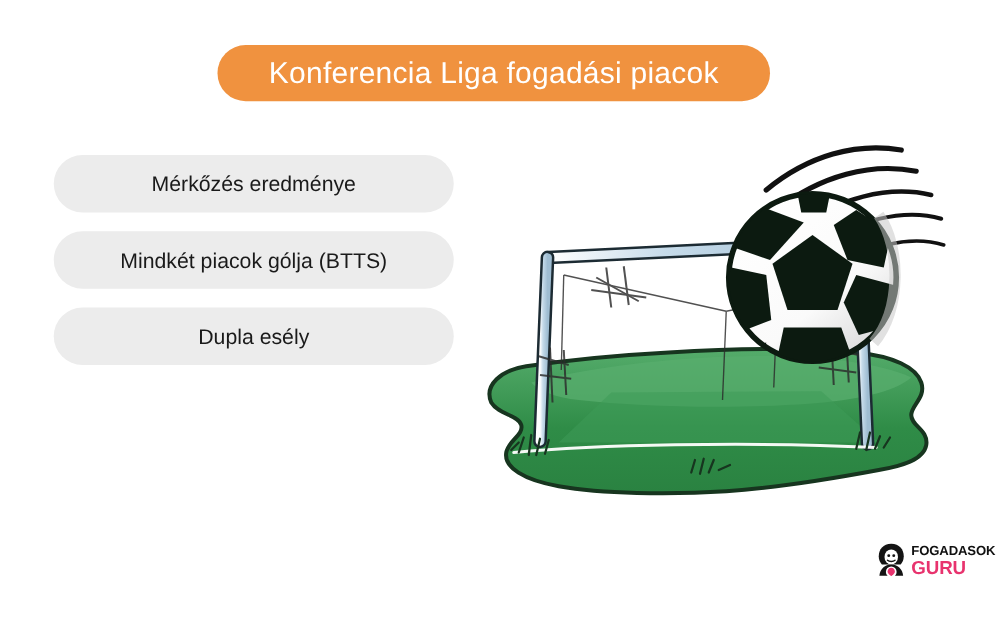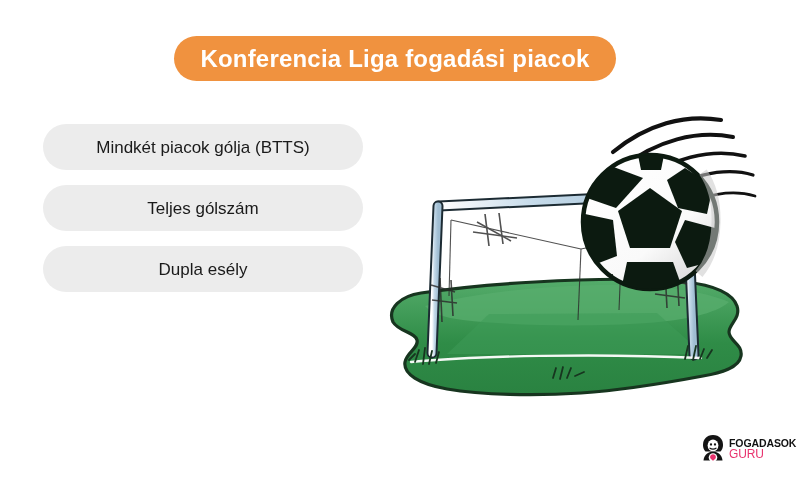--- a/index.html
+++ b/index.html
@@ -34,21 +34,21 @@
     background: #F0923F;
     border-radius: 23px;
     display: flex;
     align-items: center;
     justify-content: center;
   }
 
   .title-text {
     color: #FFFFFF;
     font-size: 24px;
-    font-weight: 700;
+    font-weight: 400;
     letter-spacing: 0.2px;
     line-height: 1;
     white-space: nowrap;
   }
 
   
   .market-list {
     position: absolute;
     left: 43px;
     top: 124px;
@@ -112,47 +112,47 @@
 
   .logo-primary {
     font-size: 10.5px;
     font-weight: 700;
     color: #111111;
     letter-spacing: -0.1px;
     white-space: nowrap;
   }
 
   .logo-secondary {
-    font-size: 12px;
-    font-weight: 400;
+    font-size: 15px;
+    font-weight: 700;
     color: #E8336E;
     letter-spacing: -0.1px;
     white-space: nowrap;
   }
 </style>
 </head>
 <body>
 
 <div class="infographic">
 
   <div class="title-banner">
     <span class="title-text">Konferencia Liga fogadási piacok</span>
   </div>
 
   <div class="market-list">
 
+    <div class="market-pill">
+      <span class="market-label">Mérkőzés eredménye</span>
+    </div>
 
 
     <div class="market-pill">
       <span class="market-label">Mindkét piacok gólja (BTTS)</span>
     </div>
 
-    <div class="market-pill">
-      <span class="market-label">Teljes gólszám</span>
-    </div>
 
 
     <div class="market-pill">
       <span class="market-label">Dupla esély</span>
     </div>
 
   </div>
 
   <div class="illustration">
     <svg viewBox="0 0 410 295" xmlns="http://www.w3.org/2000/svg">

